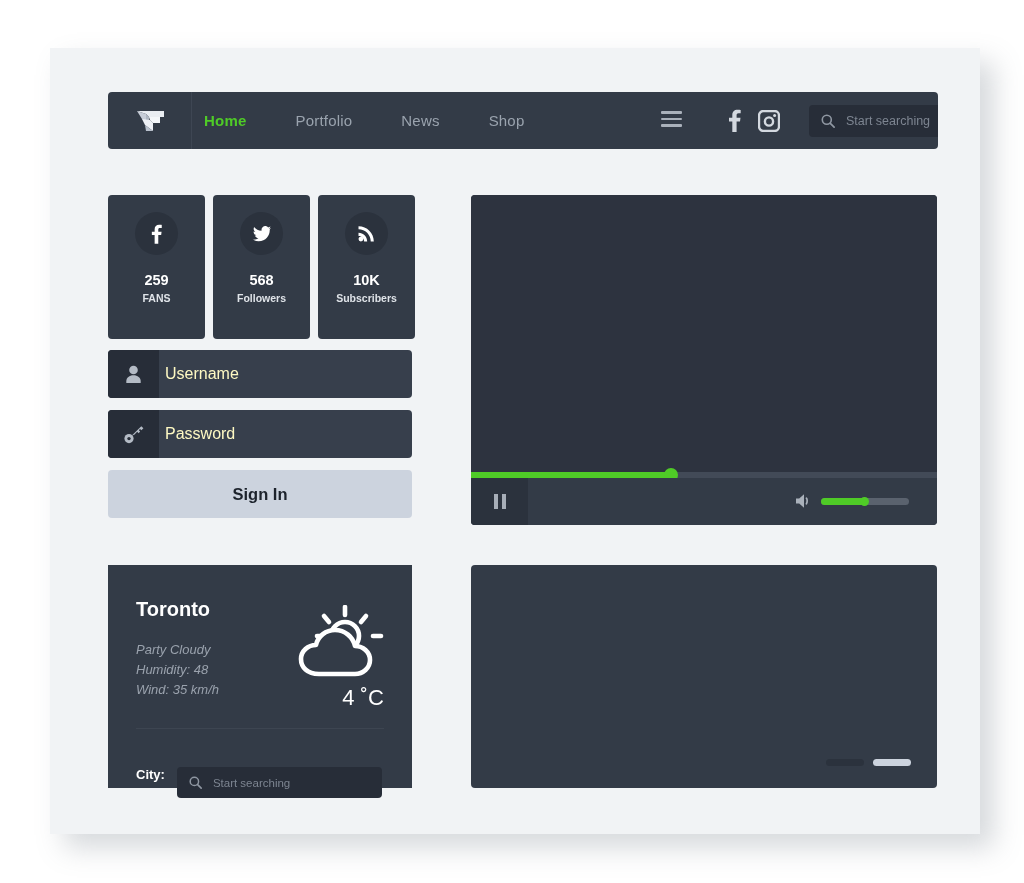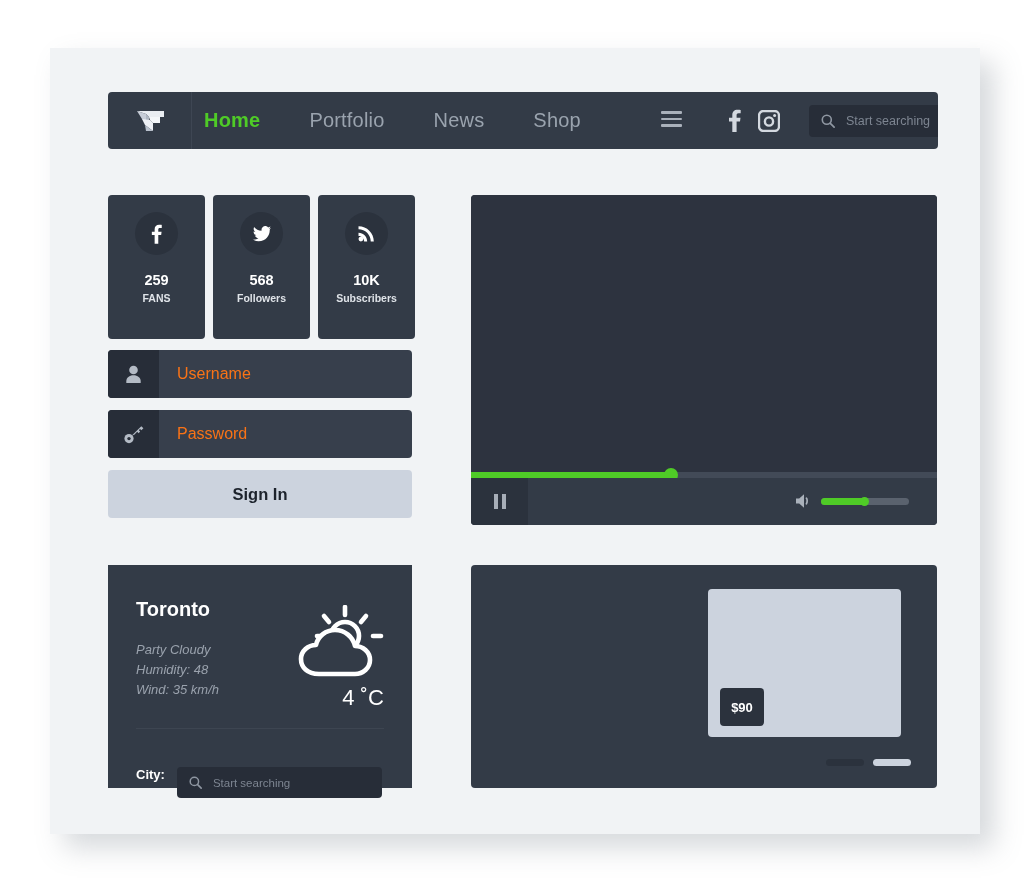--- a/index.html
+++ b/index.html
@@ -60,21 +60,21 @@
   .nav-links {
     position: absolute;
     left: 96px;
     top: 0;
     height: 57px;
     display: flex;
     align-items: center;
   }
   .nav-link {
     color: #9aa3ae;
-    font-size: 20px;
+    font-size: 15px;
     letter-spacing: .2px;
     padding: 8px 0;
     margin-right: 49px;
     height: 57px;
     line-height: 57px;
     position: relative;
     cursor: pointer;
     white-space: nowrap;
   }
   .nav-link.active { color: #4fcb27; font-weight: bold; }
@@ -188,23 +188,23 @@
     width: 51px;
     height: 48px;
     background: #272d38;
     display: flex;
     align-items: center;
     justify-content: center;
     flex: none;
   }
   .field-input {
     flex: 1;
-    color: #f97316;
+    color: #fef9c3;
     font-size: 16px;
-    padding-left: 18px;
+    padding-left: 6px;
   }
   .signin-btn {
     height: 48px;
     background: #ccd3de;
     border-radius: 4px;
     display: flex;
     align-items: center;
     justify-content: center;
     color: #1d232c;
     font-size: 16.5px;
@@ -610,23 +610,20 @@
       </svg>
 
       <div class="vol-track">
         <div class="vol-fill" id="volFill" style="width: 50%;"></div>
         <div class="vol-knob" id="volKnob" style="left: 50%;"></div>
       </div>
     </div>
   </div>
 
   <div class="gallery">
-    <div class="product p2">
-      <div class="price-tag">$90</div>
-    </div>
 
     <div class="pager">
       <div class="pager-dot"></div>
       <div class="pager-dot active"></div>
     </div>
   </div>
 
 </div>
 
 </body></html>

